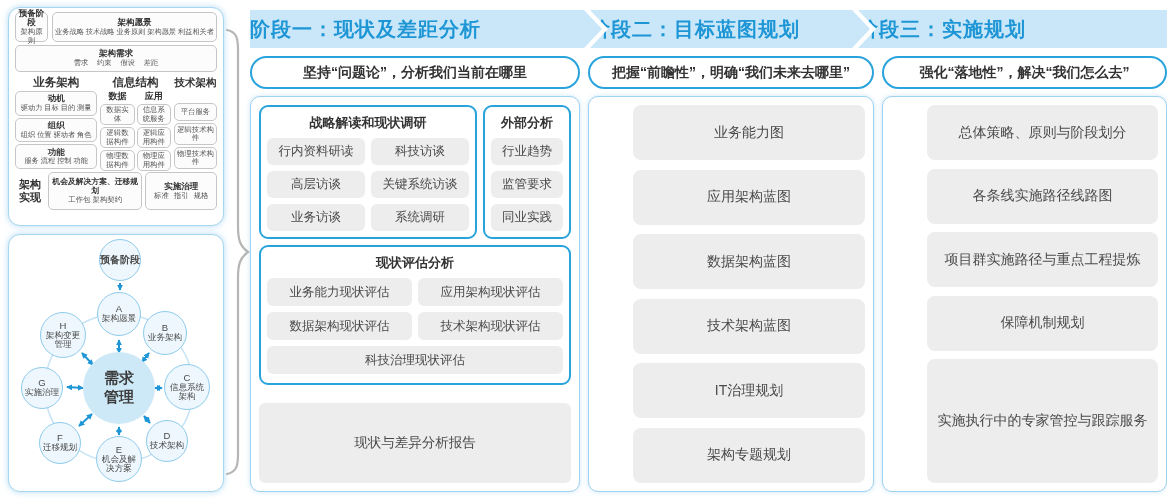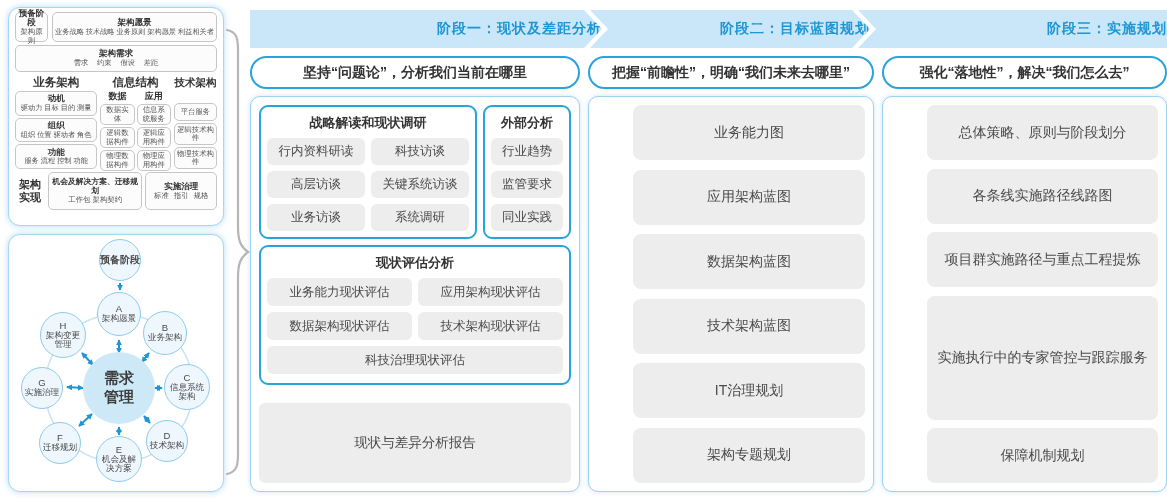--- a/index.html
+++ b/index.html
@@ -45,22 +45,22 @@
   .node .nid { font-size:9.5px; color:#4a4a4a; }
   .node .nlabel { font-size:8.6px; color:#4a4a4a; }
   .node-center {
     position:absolute; border-radius:50%; background:#cde9f7; border:none;
     display:flex; align-items:center; justify-content:center; text-align:center;
     font-size:15px; font-weight:bold; color:#3c3c3c; line-height:1.25;
   }
   
   .banner-seg {
     position:absolute; top:10px; height:38px; background:#c9e7f8;
-    display:flex; align-items:center; justify-content:flex-end;
-    font-size:14px; font-weight:bold; color:#1e96d6; letter-spacing:1px;
+    display:flex; align-items:center; justify-content:flex-start;
+    font-size:20px; font-weight:bold; color:#1e96d6; letter-spacing:1px;
   }
   .seg1 { left:250px; width:352px;
     clip-path:polygon(0 0, calc(100% - 18px) 0, 100% 50%, calc(100% - 18px) 100%, 0 100%); }
   .seg2 { left:590px; width:280px;
     clip-path:polygon(0 0, calc(100% - 18px) 0, 100% 50%, calc(100% - 18px) 100%, 0 100%, 18px 50%); }
   .seg3 { left:858px; width:309px;
     clip-path:polygon(0 0, 100% 0, 100% 100%, 0 100%, 18px 50%); }
   .subtitle {
     position:absolute; top:56px; height:33px; background:#fff;
     border:2px solid #29a3dc; border-radius:17px; box-sizing:border-box;
@@ -326,18 +326,18 @@
       <div class="bigitem">IT治理规划</div>
       <div class="bigitem">架构专题规划</div>
     </div>
   </div>
 
   <div class="container c3">
     <div class="list">
       <div class="bigitem">总体策略、原则与阶段划分</div>
       <div class="bigitem">各条线实施路径线路图</div>
       <div class="bigitem">项目群实施路径与重点工程提炼</div>
+      <div class="bigitem">保障机制规划</div>
       <div class="bigitem tall">实施执行中的专家管控与跟踪服务</div>
-      <div class="bigitem">保障机制规划</div>
     </div>
   </div>
 
 </div>
 
 </body></html>

